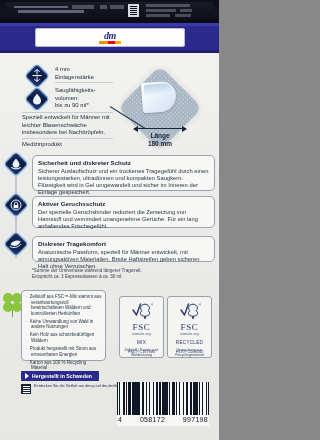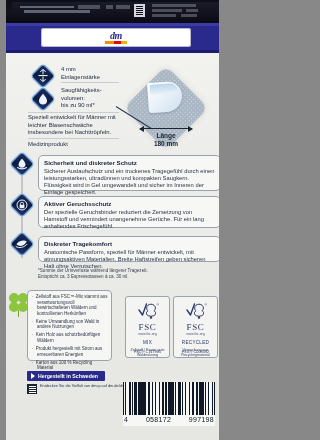--- a/index.html
+++ b/index.html
@@ -1,17 +1,17 @@
 <!DOCTYPE html>
 <html><head>
 <meta charset="utf-8">
 <style>
   html,body{margin:0;padding:0;background:#888;}
   body{width:219px;height:440px;overflow:hidden;font-family:"Liberation Sans",sans-serif;}
-  #pack{position:relative;width:219px;height:440px;background:#e9e9e6;overflow:hidden;margin-left:6px;}
+  #pack{position:relative;width:219px;height:440px;background:#e9e9e6;overflow:hidden;}
 
   
   .lid{position:absolute;left:0;top:0;width:219px;height:23px;
        background:linear-gradient(180deg,#0c0d16 0%,#14141f 55%,#0a0a12 100%);}
   .lid-inner{position:absolute;left:6px;top:2px;width:207px;height:17px;
        background:linear-gradient(180deg,#1a1b28 0%,#0d0e18 100%);border-radius:1px;
        filter:blur(.3px);}
   .lid-streak{position:absolute;background:rgba(190,200,225,.45);filter:blur(.6px);}
   .lid-blk{position:absolute;background:rgba(210,215,230,.30);filter:blur(.7px);}
   .lid-sq{position:absolute;left:128px;top:4px;width:11px;height:13px;background:#d6d8e2;filter:blur(.4px);}

